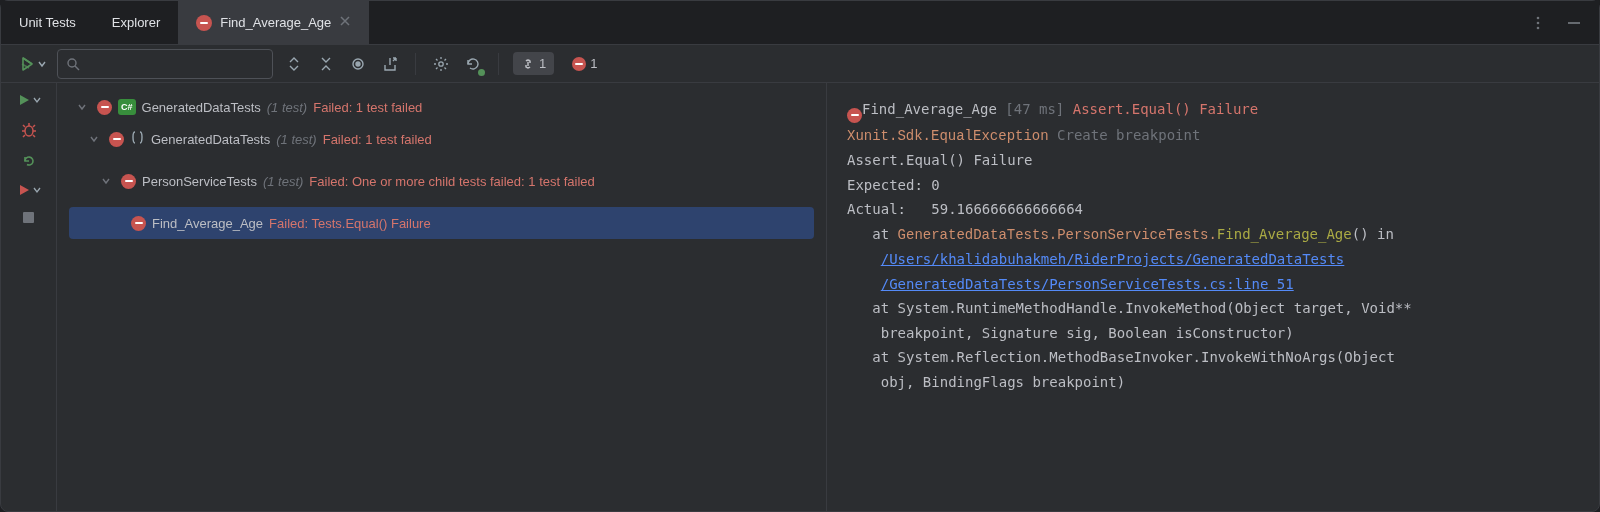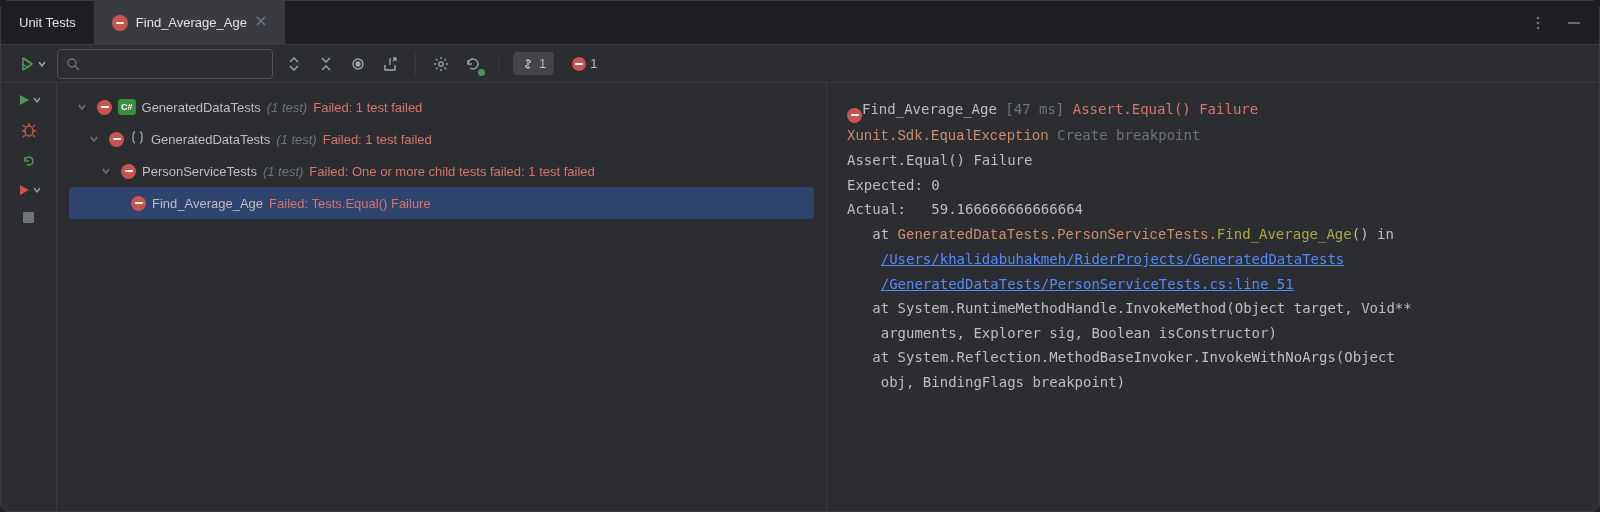--- a/index.html
+++ b/index.html
@@ -143,20 +143,23 @@
 </style>
 </head>
 <body>
 
 <div class="window">
 
   <div class="tabstrip">
     <div class="tab">
       <span>Unit Tests</span>
     </div>
+    <div class="tab">
+      <span>Explorer</span>
+    </div>
     <div class="tab active">
       <span class="fail-icon"></span>
       <span>Find_Average_Age</span>
       <span class="close">
         <svg width="12" height="12" viewBox="0 0 12 12">
             <path d="M2 2 L10 10 M10 2 L2 10" stroke="currentColor" stroke-width="1.5" fill="none"></path>
           </svg>
       </span>
     </div>
     <div class="tabstrip-right">
@@ -307,21 +310,21 @@
               <path d="M2 3 L5 7 L8 3" stroke="currentColor" stroke-width="1.4" fill="none"></path>
             </svg></span>
         <span class="fail-icon" style="width:15px;height:15px"></span>
         <span class="ns-icon"><svg width="15" height="15" viewBox="0 0 15 15" stroke="currentColor" stroke-width="1.4" fill="none">
               <path d="M5 2 C3 2 3 5 3 7 C3 9 3 13 5 13 M10 2 C12 2 12 5 12 7 C12 9 12 13 10 13"></path>
             </svg></span>
         <span class="name">GeneratedDataTests</span>
         <span class="count">(1 test)</span>
         <span class="status">Failed: 1 test failed</span>
       </div>
-      <div class="tree-row" style="margin:0 12px;padding-left:32px">
+      <div class="tree-row" style="margin:10px 12px;padding-left:32px">
         <span class="chev"><svg width="10" height="10" viewBox="0 0 10 10">
               <path d="M2 3 L5 7 L8 3" stroke="currentColor" stroke-width="1.4" fill="none"></path>
             </svg></span>
         <span class="fail-icon" style="width:15px;height:15px"></span>
         <span class="name">PersonServiceTests</span>
         <span class="count">(1 test)</span>
         <span class="status">Failed: One or more child tests failed: 1 test failed</span>
       </div>
       <div class="tree-row selected" style="margin:0 12px;padding-left:62px">
         <span class="fail-icon" style="width:15px;height:15px"></span>
@@ -332,19 +335,19 @@
 
     <div class="details"><span class="fail-icon" style="width:15px;height:15px;vertical-align:-2px"></span><span class="hdr-name">Find_Average_Age</span> <span class="hdr-time">[47 ms]</span> <span class="hdr-fail">Assert.Equal() Failure</span>
 <span class="orange">Xunit.Sdk.EqualException</span> <span class="dim" style="cursor:pointer">Create breakpoint</span>
 <span class="white">Assert.Equal() Failure</span>
 <span class="white">Expected: </span><span class="white">0</span>
 <span class="white">Actual:   </span><span class="white">59.166666666666664</span>
 <span class="white">   at </span><span class="orange">GeneratedDataTests.PersonServiceTests.</span><span class="yellow">Find_Average_Age</span><span class="white">() in </span>
     <span class="link">/Users/khalidabuhakmeh/RiderProjects/GeneratedDataTests</span>
     <span class="link">/GeneratedDataTests/PersonServiceTests.cs:line 51</span>
 <span class="white">   at </span><span class="white">System.RuntimeMethodHandle.InvokeMethod(Object target, Void**</span>
-<span class="white">    arguments, Explorer sig, Boolean isConstructor)</span>
+<span class="white">    breakpoint, Signature sig, Boolean isConstructor)</span>
 <span class="white">   at </span><span class="white">System.Reflection.MethodBaseInvoker.InvokeWithNoArgs(Object</span>
 <span class="white">    obj, BindingFlags breakpoint)</span>
 </div>
 
   </div>
 </div>
 
 </body></html>

